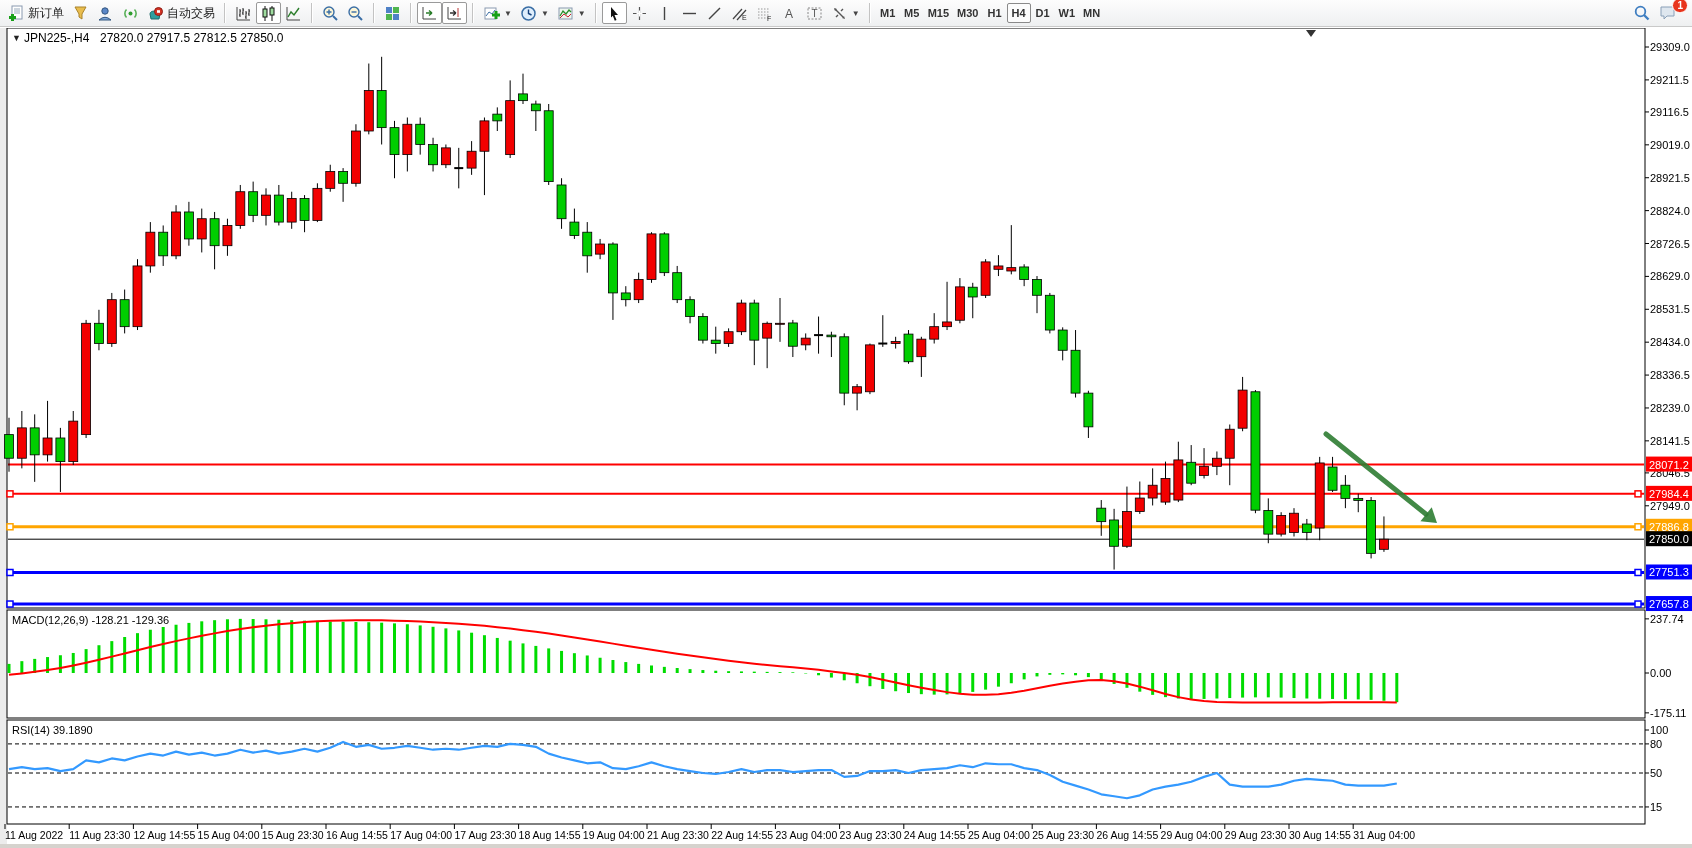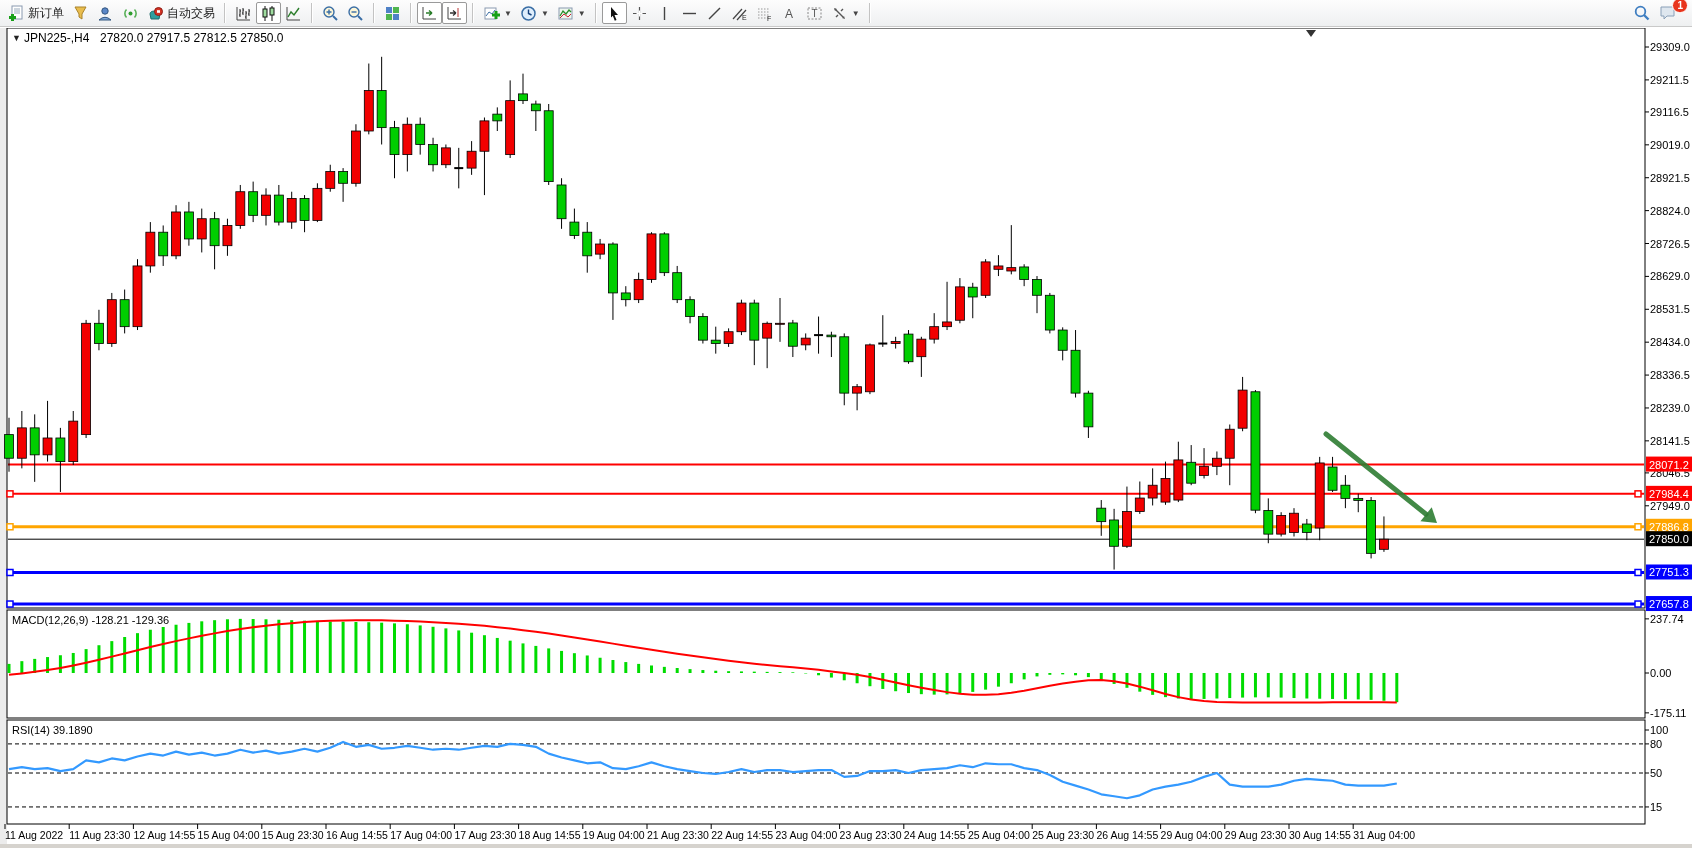--- a/index.html
+++ b/index.html
@@ -221,20 +221,31 @@
       </button>
       <button class="tbtn">
         <svg width="17" height="17">
             <path d="M4 4 l4 4 M8 8 l4 4 M12 4 l-2 2 M5 12 l2 -2" stroke="#555" stroke-width="1.4"></path>
             <path d="M3 3 l3 1 -2 2 Z M14 14 l-3 -1 2 -2 Z" fill="#555"></path>
           </svg>
         <span class="drop">▼</span>
       </button>
     </div>
     <div class="sep"></div>
+    <div class="tgroup" id="tfgroup">
+        <button class="tfbtn">M1</button>
+        <button class="tfbtn">M5</button>
+        <button class="tfbtn">M15</button>
+        <button class="tfbtn">M30</button>
+        <button class="tfbtn">H1</button>
+        <button class="tfbtn active">H4</button>
+        <button class="tfbtn">D1</button>
+        <button class="tfbtn">W1</button>
+        <button class="tfbtn">MN</button>
+      </div>
     <div class="spacer"></div>
     <div class="tgroup">
       <button class="tbtn">
         <svg width="18" height="18">
             <circle cx="7.5" cy="7.5" r="4.8" fill="none" stroke="#3f7ec1" stroke-width="1.8"></circle>
             <line x1="11" y1="11" x2="15.5" y2="15.5" stroke="#3f7ec1" stroke-width="2.4"></line>
           </svg>
       </button>
       <button class="tbtn" style="position:relative;margin-right:6px;">
         <svg width="19" height="18">

